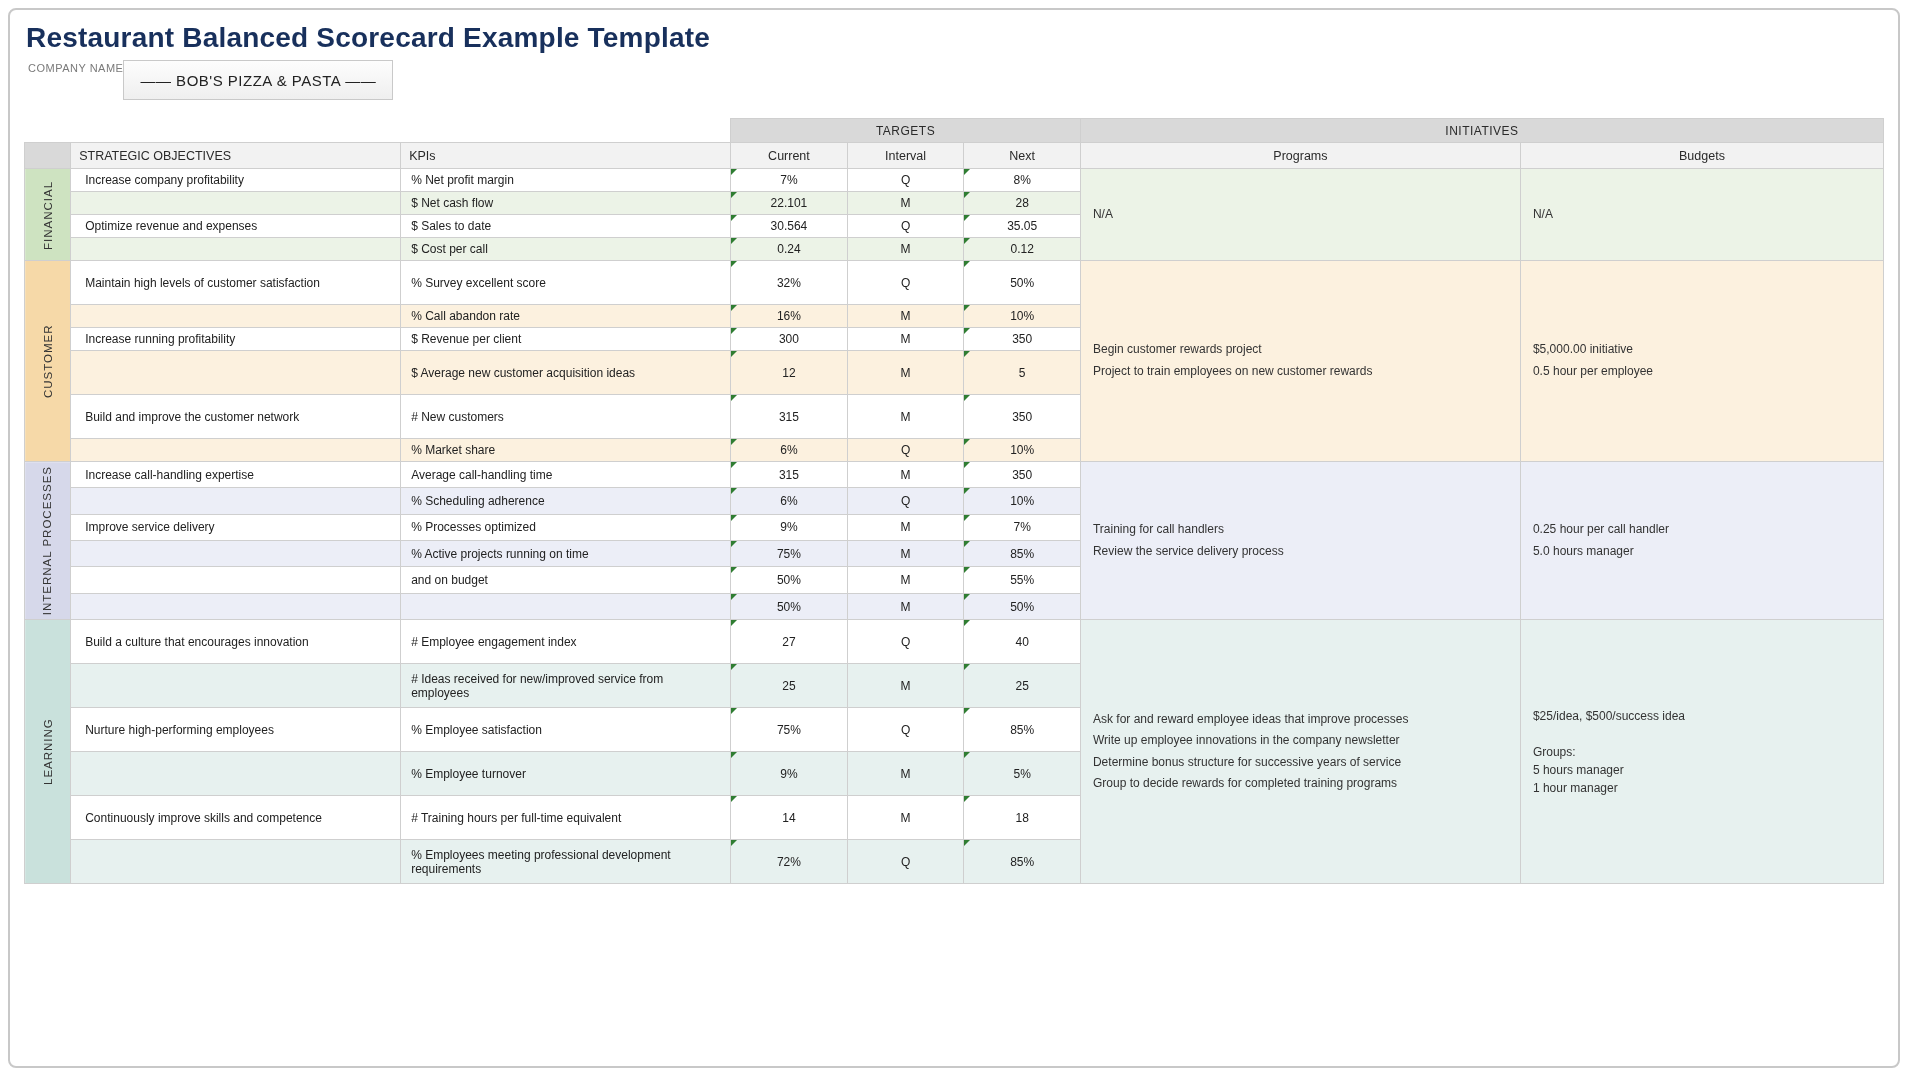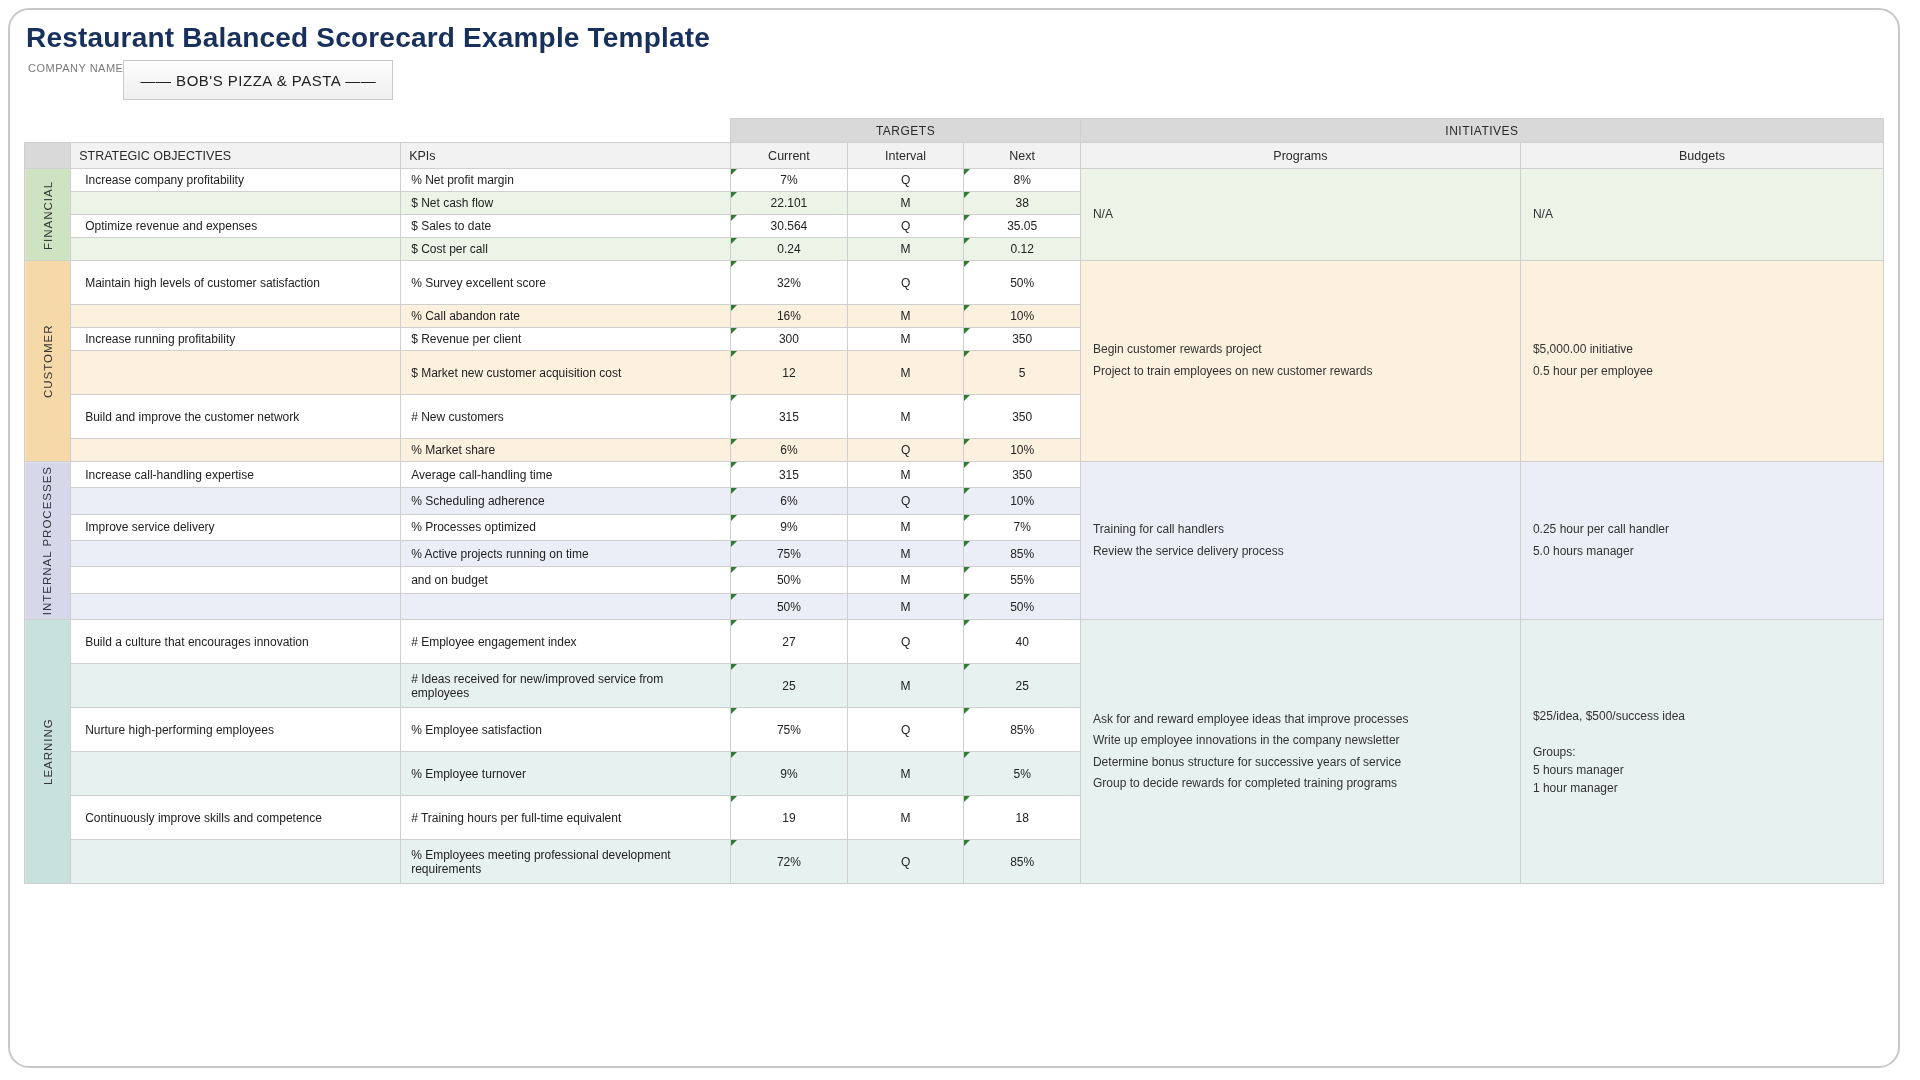--- a/index.html
+++ b/index.html
@@ -3,21 +3,21 @@
 <meta charset="utf-8">
 <style>
   * { margin: 0; padding: 0; box-sizing: border-box; }
   body {
     font-family: "Century Gothic", "Segoe UI", Arial, sans-serif;
     background: #fff;
     padding: 8px;
   }
   .frame {
     border: 2px solid #c8c8c8;
-    border-radius: 21px;
+    border-radius: 8px;
     padding: 10px 14px 12px 14px;
     width: 1892px;
     height: 1060px;
   }
   .title {
     color: #18305c;
     font-size: 28px;
     font-weight: bold;
     letter-spacing: 0.2px;
     padding: 2px 0 6px 2px;
@@ -179,21 +179,21 @@
         <td class="tc">Q</td>
         <td class="tc mark">8%</td>
         <td class="big-cell alt" rowspan="4">N/A</td>
         <td class="big-cell alt" rowspan="4">N/A</td>
       </tr>
       <tr class="rowh alt">
         <td class="obj alt"></td>
         <td class="kpi alt">$ Net cash flow</td>
         <td class="tc alt mark">22.101</td>
         <td class="tc alt">M</td>
-        <td class="tc alt mark">38</td>
+        <td class="tc alt mark">28</td>
       </tr>
       <tr class="rowh">
         <td class="obj">Optimize revenue and expenses</td>
         <td class="kpi">$ Sales to date</td>
         <td class="tc mark">30.564</td>
         <td class="tc">Q</td>
         <td class="tc mark">35.05</td>
       </tr>
       <tr class="rowh alt">
         <td class="obj alt"></td>
@@ -226,21 +226,21 @@
       </tr>
       <tr class="rowh">
         <td class="obj">Increase running profitability</td>
         <td class="kpi">$ Revenue per client</td>
         <td class="tc mark">300</td>
         <td class="tc">M</td>
         <td class="tc mark">350</td>
       </tr>
       <tr class="rowh2 alt">
         <td class="obj alt"></td>
-        <td class="kpi alt">$ Market new customer acquisition cost</td>
+        <td class="kpi alt">$ Average new customer acquisition ideas</td>
         <td class="tc alt mark">12</td>
         <td class="tc alt">M</td>
         <td class="tc alt mark">5</td>
       </tr>
       <tr class="rowh2">
         <td class="obj">Build and improve the customer network</td>
         <td class="kpi"># New customers</td>
         <td class="tc mark">315</td>
         <td class="tc">M</td>
         <td class="tc mark">350</td>
@@ -339,21 +339,21 @@
       <tr class="rowh2 alt">
         <td class="obj alt"></td>
         <td class="kpi alt">% Employee turnover</td>
         <td class="tc alt mark">9%</td>
         <td class="tc alt">M</td>
         <td class="tc alt mark">5%</td>
       </tr>
       <tr class="rowh2">
         <td class="obj">Continuously improve skills and competence</td>
         <td class="kpi"># Training hours per full-time equivalent</td>
-        <td class="tc mark">19</td>
+        <td class="tc mark">14</td>
         <td class="tc">M</td>
         <td class="tc mark">18</td>
       </tr>
       <tr class="rowh2 alt">
         <td class="obj alt"></td>
         <td class="kpi alt">% Employees meeting professional development requirements</td>
         <td class="tc alt mark">72%</td>
         <td class="tc alt">Q</td>
         <td class="tc alt mark">85%</td>
       </tr>

